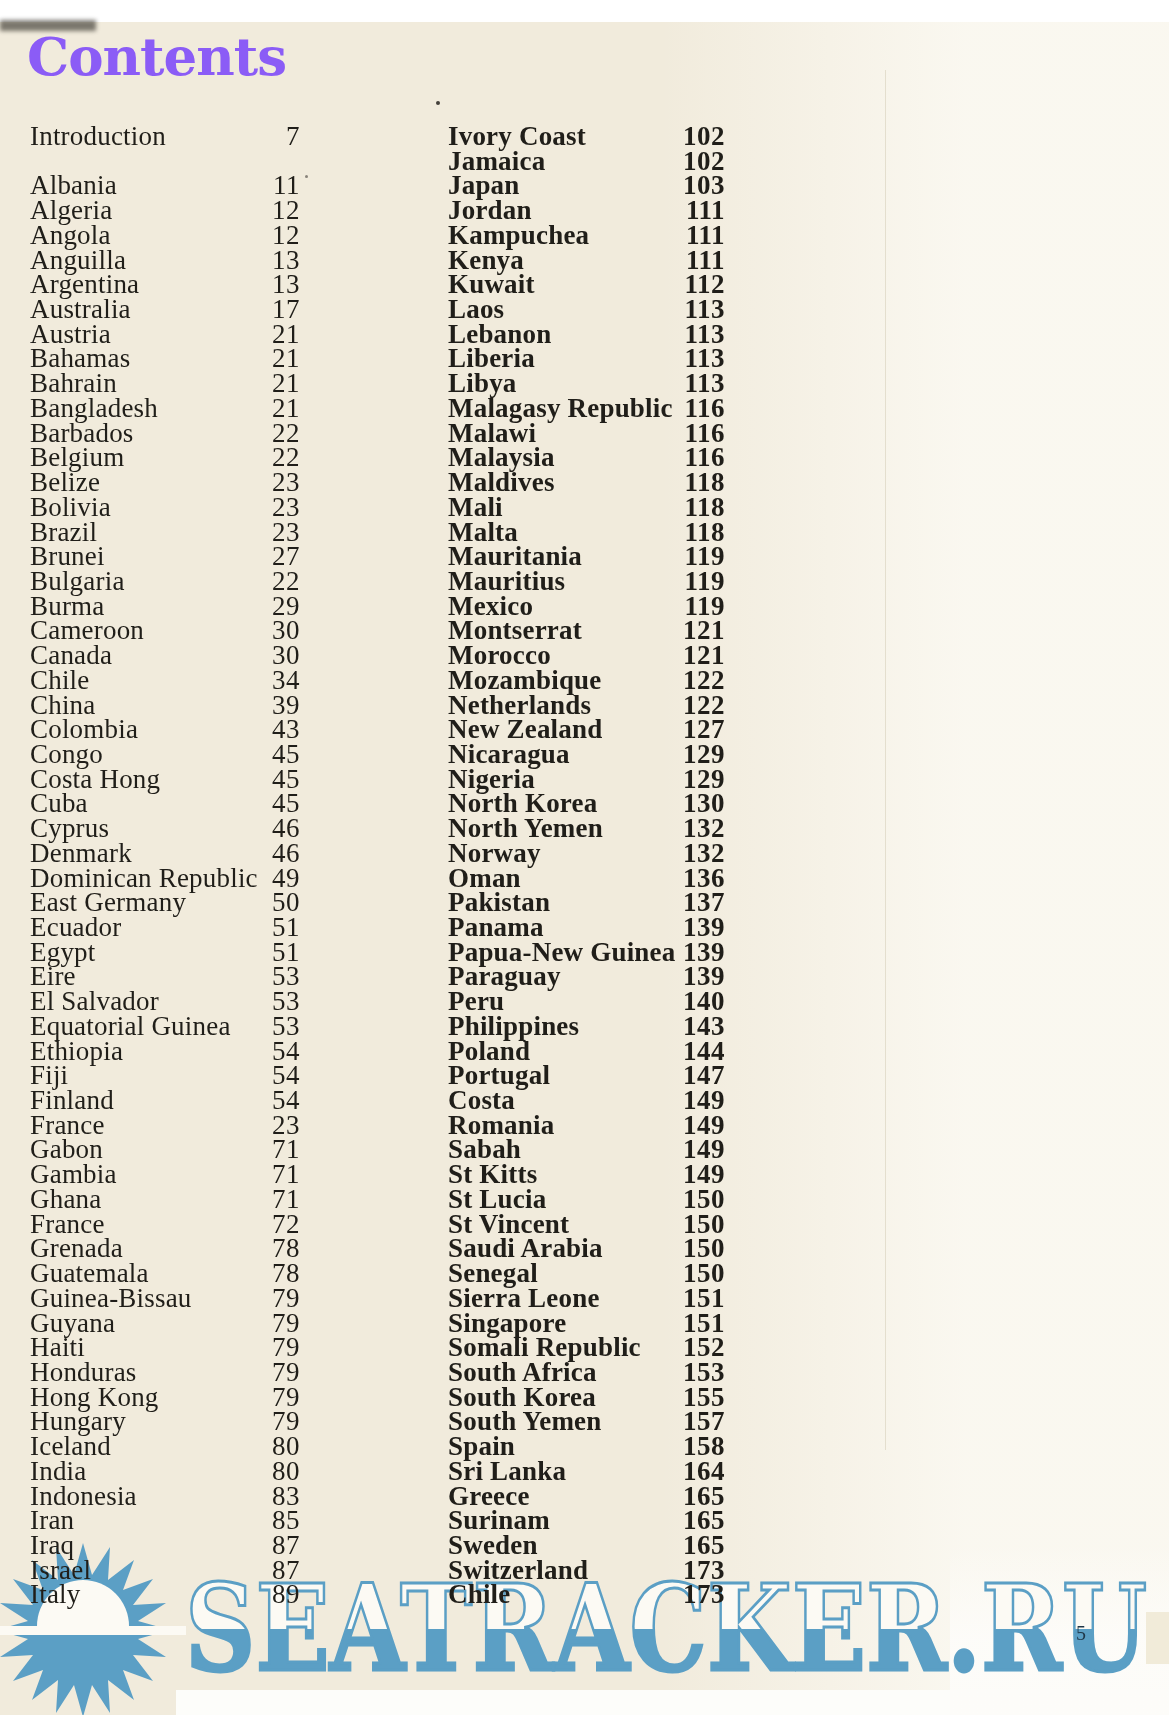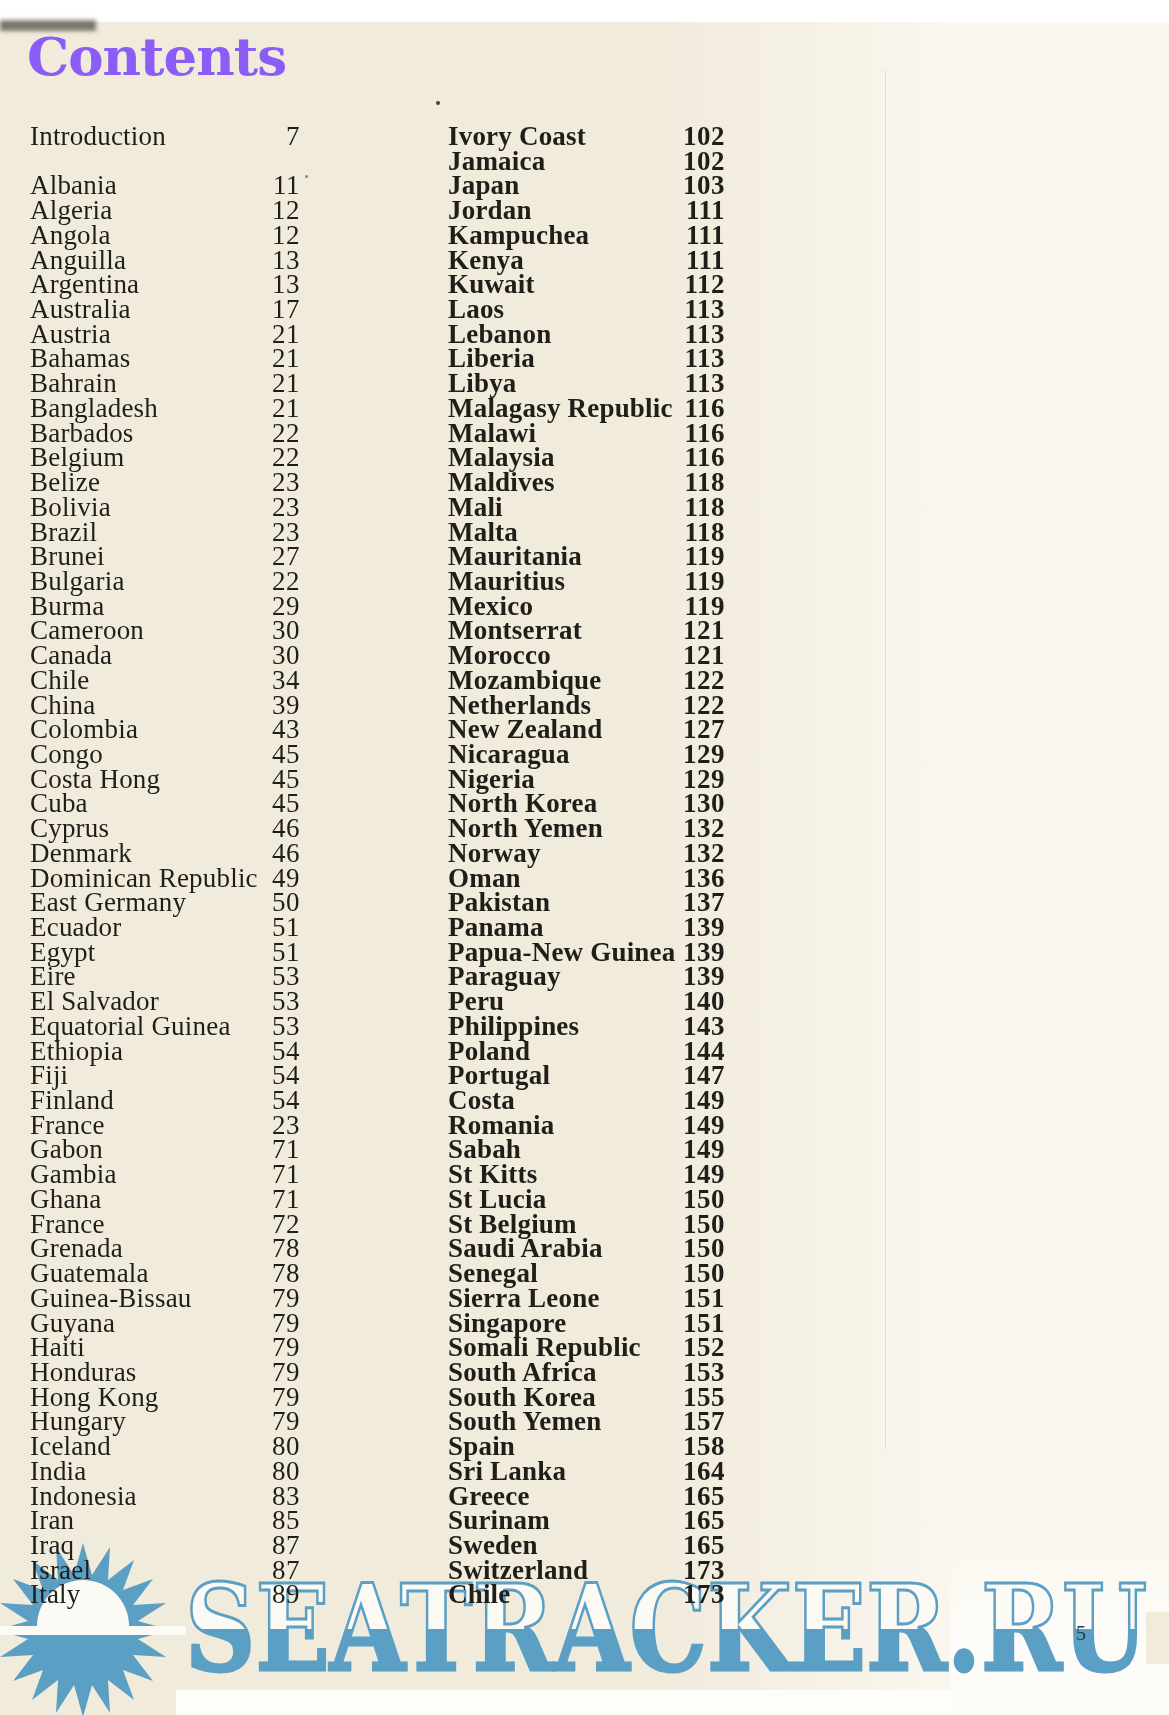--- a/index.html
+++ b/index.html
@@ -613,21 +613,21 @@
           <span class="name">St Kitts</span>
           <span class="num">149</span>
         </div>
 
         <div class="row">
           <span class="name">St Lucia</span>
           <span class="num">150</span>
         </div>
 
         <div class="row">
-          <span class="name">St Belgium</span>
+          <span class="name">St Vincent</span>
           <span class="num">150</span>
         </div>
 
         <div class="row">
           <span class="name">Saudi Arabia</span>
           <span class="num">150</span>
         </div>
 
         <div class="row">
           <span class="name">Senegal</span>

